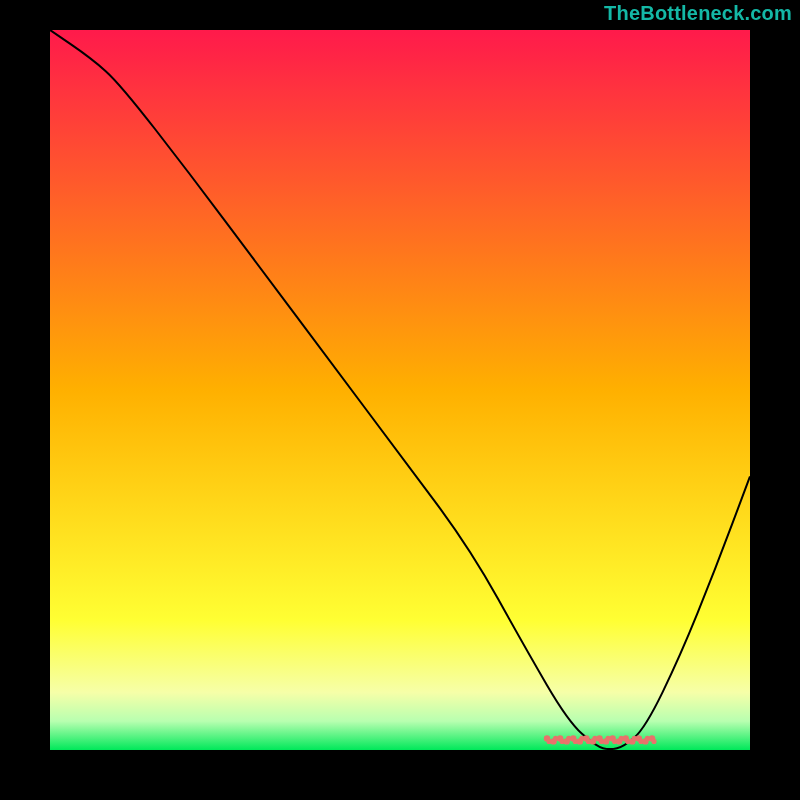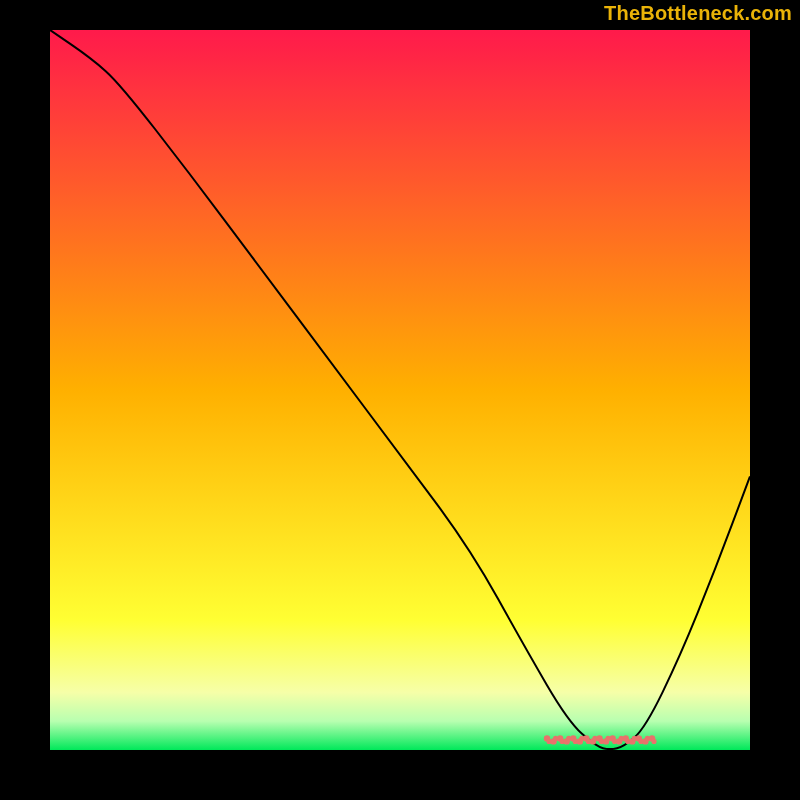--- a/index.html
+++ b/index.html
@@ -15,21 +15,21 @@
     width: 800px;
     height: 800px;
   }
   .attribution {
     position: absolute;
     top: 2px;
     right: 8px;
     font-family: Arial, Helvetica, sans-serif;
     font-size: 20px;
     font-weight: bold;
-    color: #eab308;
+    color: #14b8a6;
     letter-spacing: 0.2px;
     z-index: 10;
   }
   .plot-wrap {
     position: absolute;
     left: 50px;
     top: 30px;
     width: 700px;
     height: 720px;
   }

